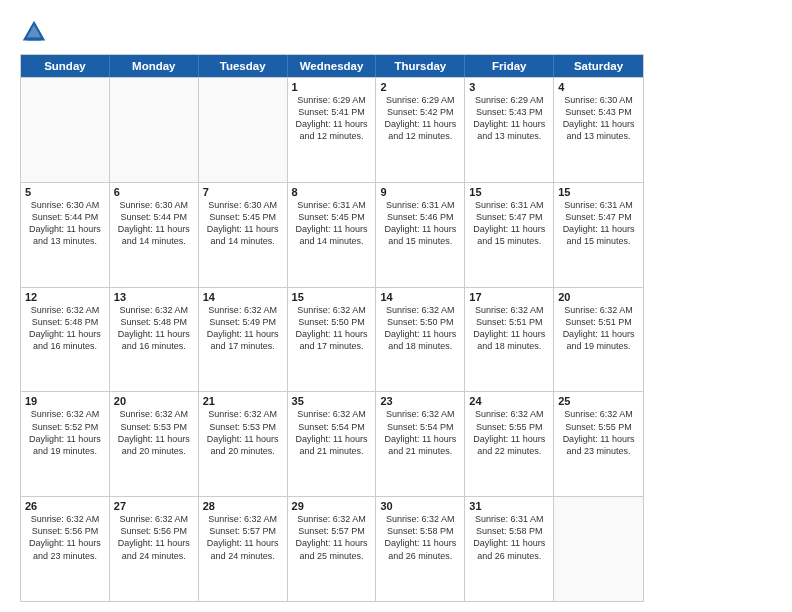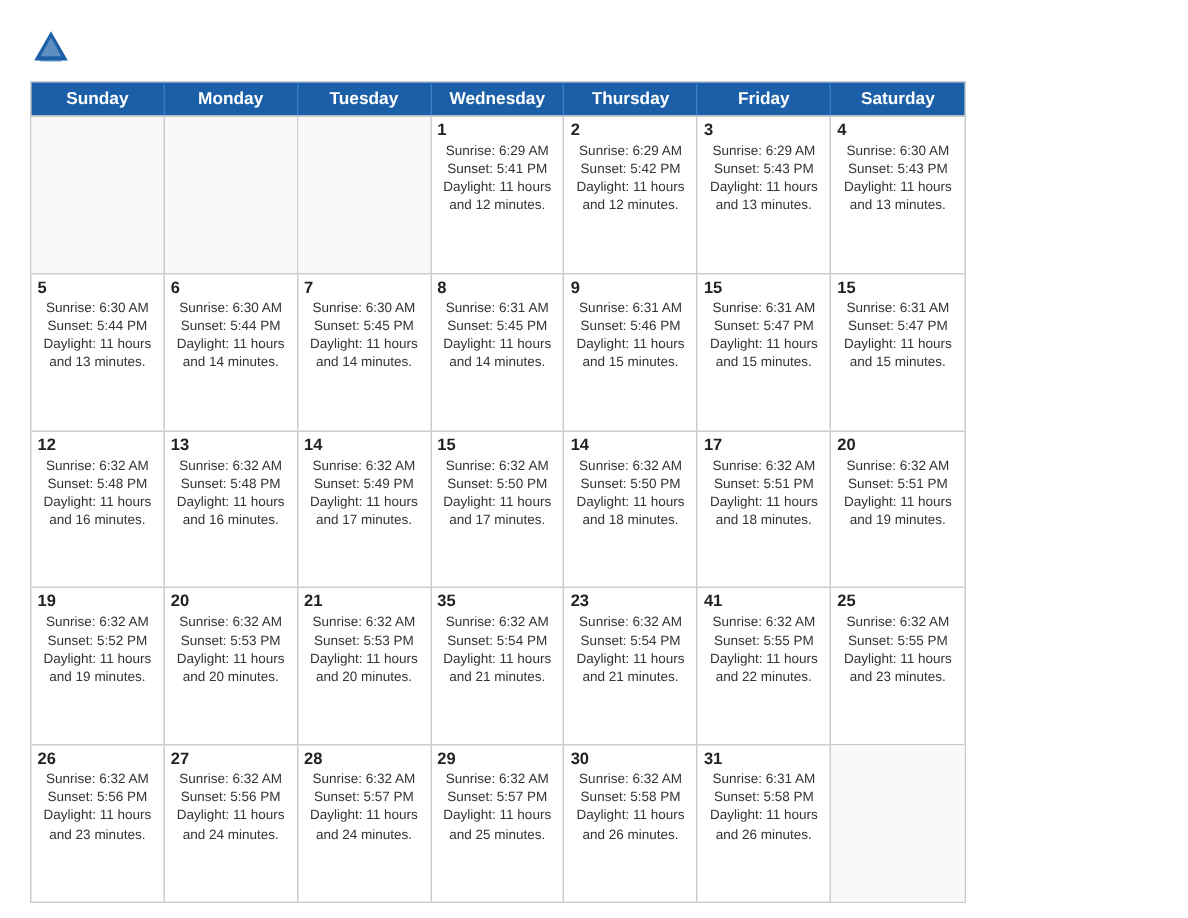--- a/index.html
+++ b/index.html
@@ -251,21 +251,21 @@
         </div>
           <div class="cal-cell">
           <div class="day-number">35</div>
           <div class="cell-text">Sunrise: 6:32 AM<br>Sunset: 5:54 PM<br>Daylight: 11 hours and 21 minutes.</div>
         </div>
           <div class="cal-cell">
           <div class="day-number">23</div>
           <div class="cell-text">Sunrise: 6:32 AM<br>Sunset: 5:54 PM<br>Daylight: 11 hours and 21 minutes.</div>
         </div>
           <div class="cal-cell">
-          <div class="day-number">41</div>
+          <div class="day-number">24</div>
           <div class="cell-text">Sunrise: 6:32 AM<br>Sunset: 5:55 PM<br>Daylight: 11 hours and 22 minutes.</div>
         </div>
           <div class="cal-cell">
           <div class="day-number">25</div>
           <div class="cell-text">Sunrise: 6:32 AM<br>Sunset: 5:55 PM<br>Daylight: 11 hours and 23 minutes.</div>
         </div>
         </div>
         <div class="cal-row">
           <div class="cal-cell">
           <div class="day-number">26</div>

